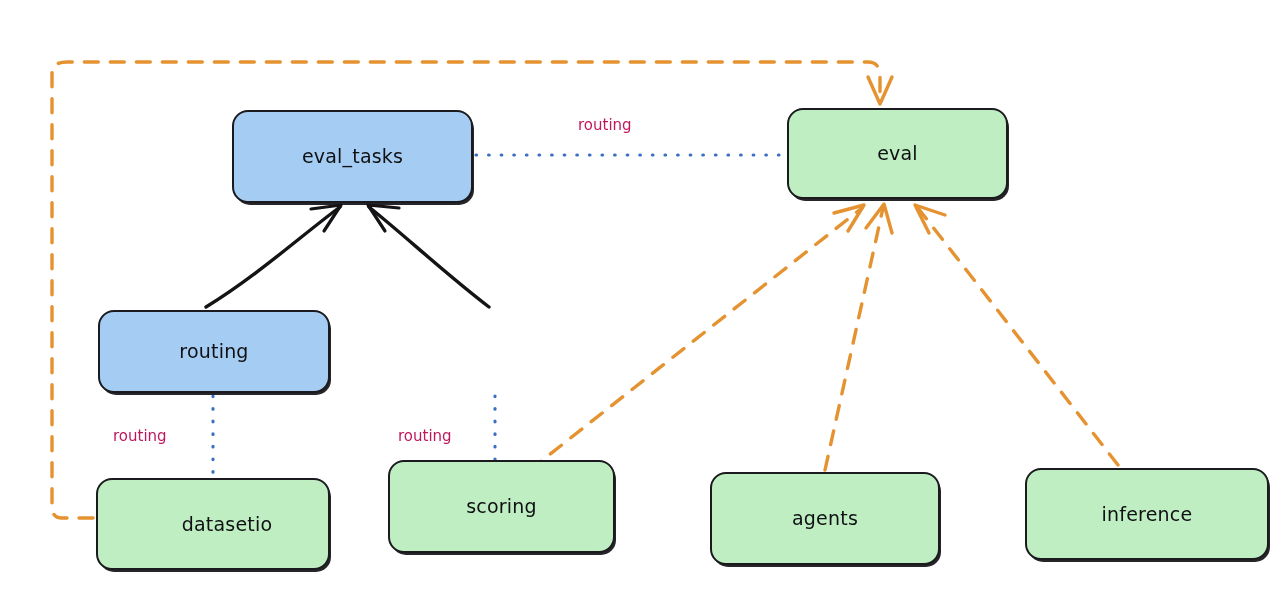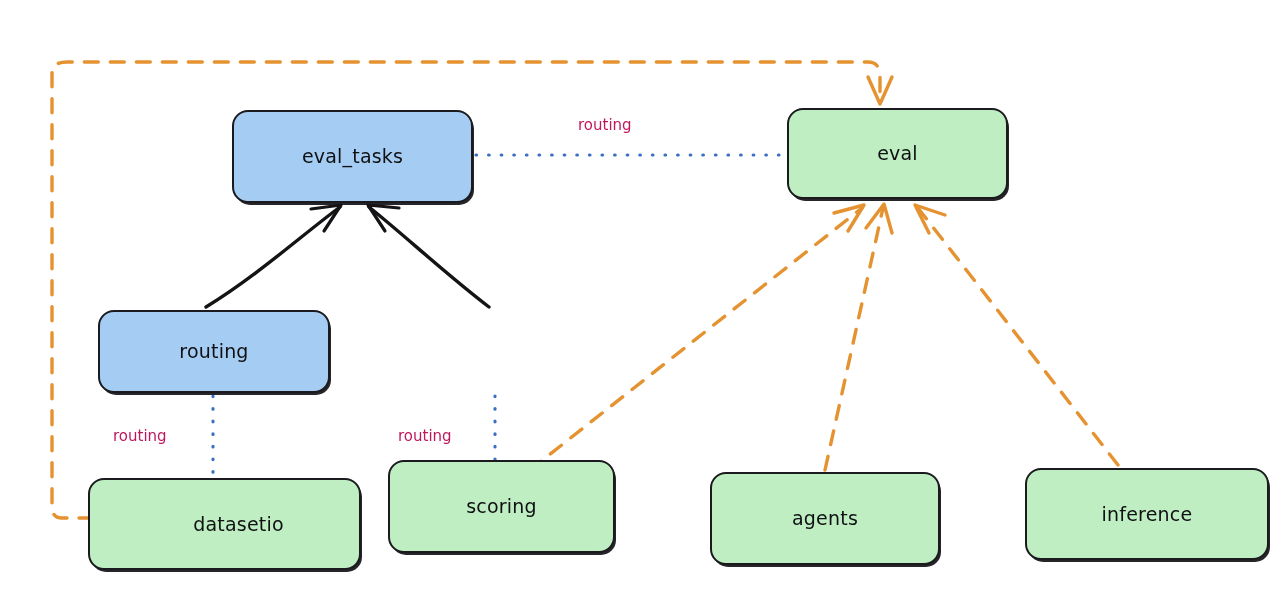--- a/index.html
+++ b/index.html
@@ -117,21 +117,21 @@
 
   <div class="node green" style="left:787px; top:108px; width:221px; height:91px;">
     <span class="node-label">eval</span>
   </div>
 
   <div class="node blue" style="left:98px; top:310px; width:232px; height:83px;">
     <span class="node-label">routing</span>
   </div>
 
 
-  <div class="node green" style="left:88px; top:478px; width:273px; height:92px;padding-left:28px;">
+  <div class="node green" style="left:96px; top:478px; width:234px; height:92px;padding-left:28px;">
     <span class="node-label">datasetio</span>
   </div>
 
   <div class="node green" style="left:388px; top:460px; width:227px; height:93px;">
     <span class="node-label">scoring</span>
   </div>
 
   <div class="node green" style="left:710px; top:472px; width:230px; height:93px;text-align:right;">
     <span class="node-label">agents</span>
   </div>

